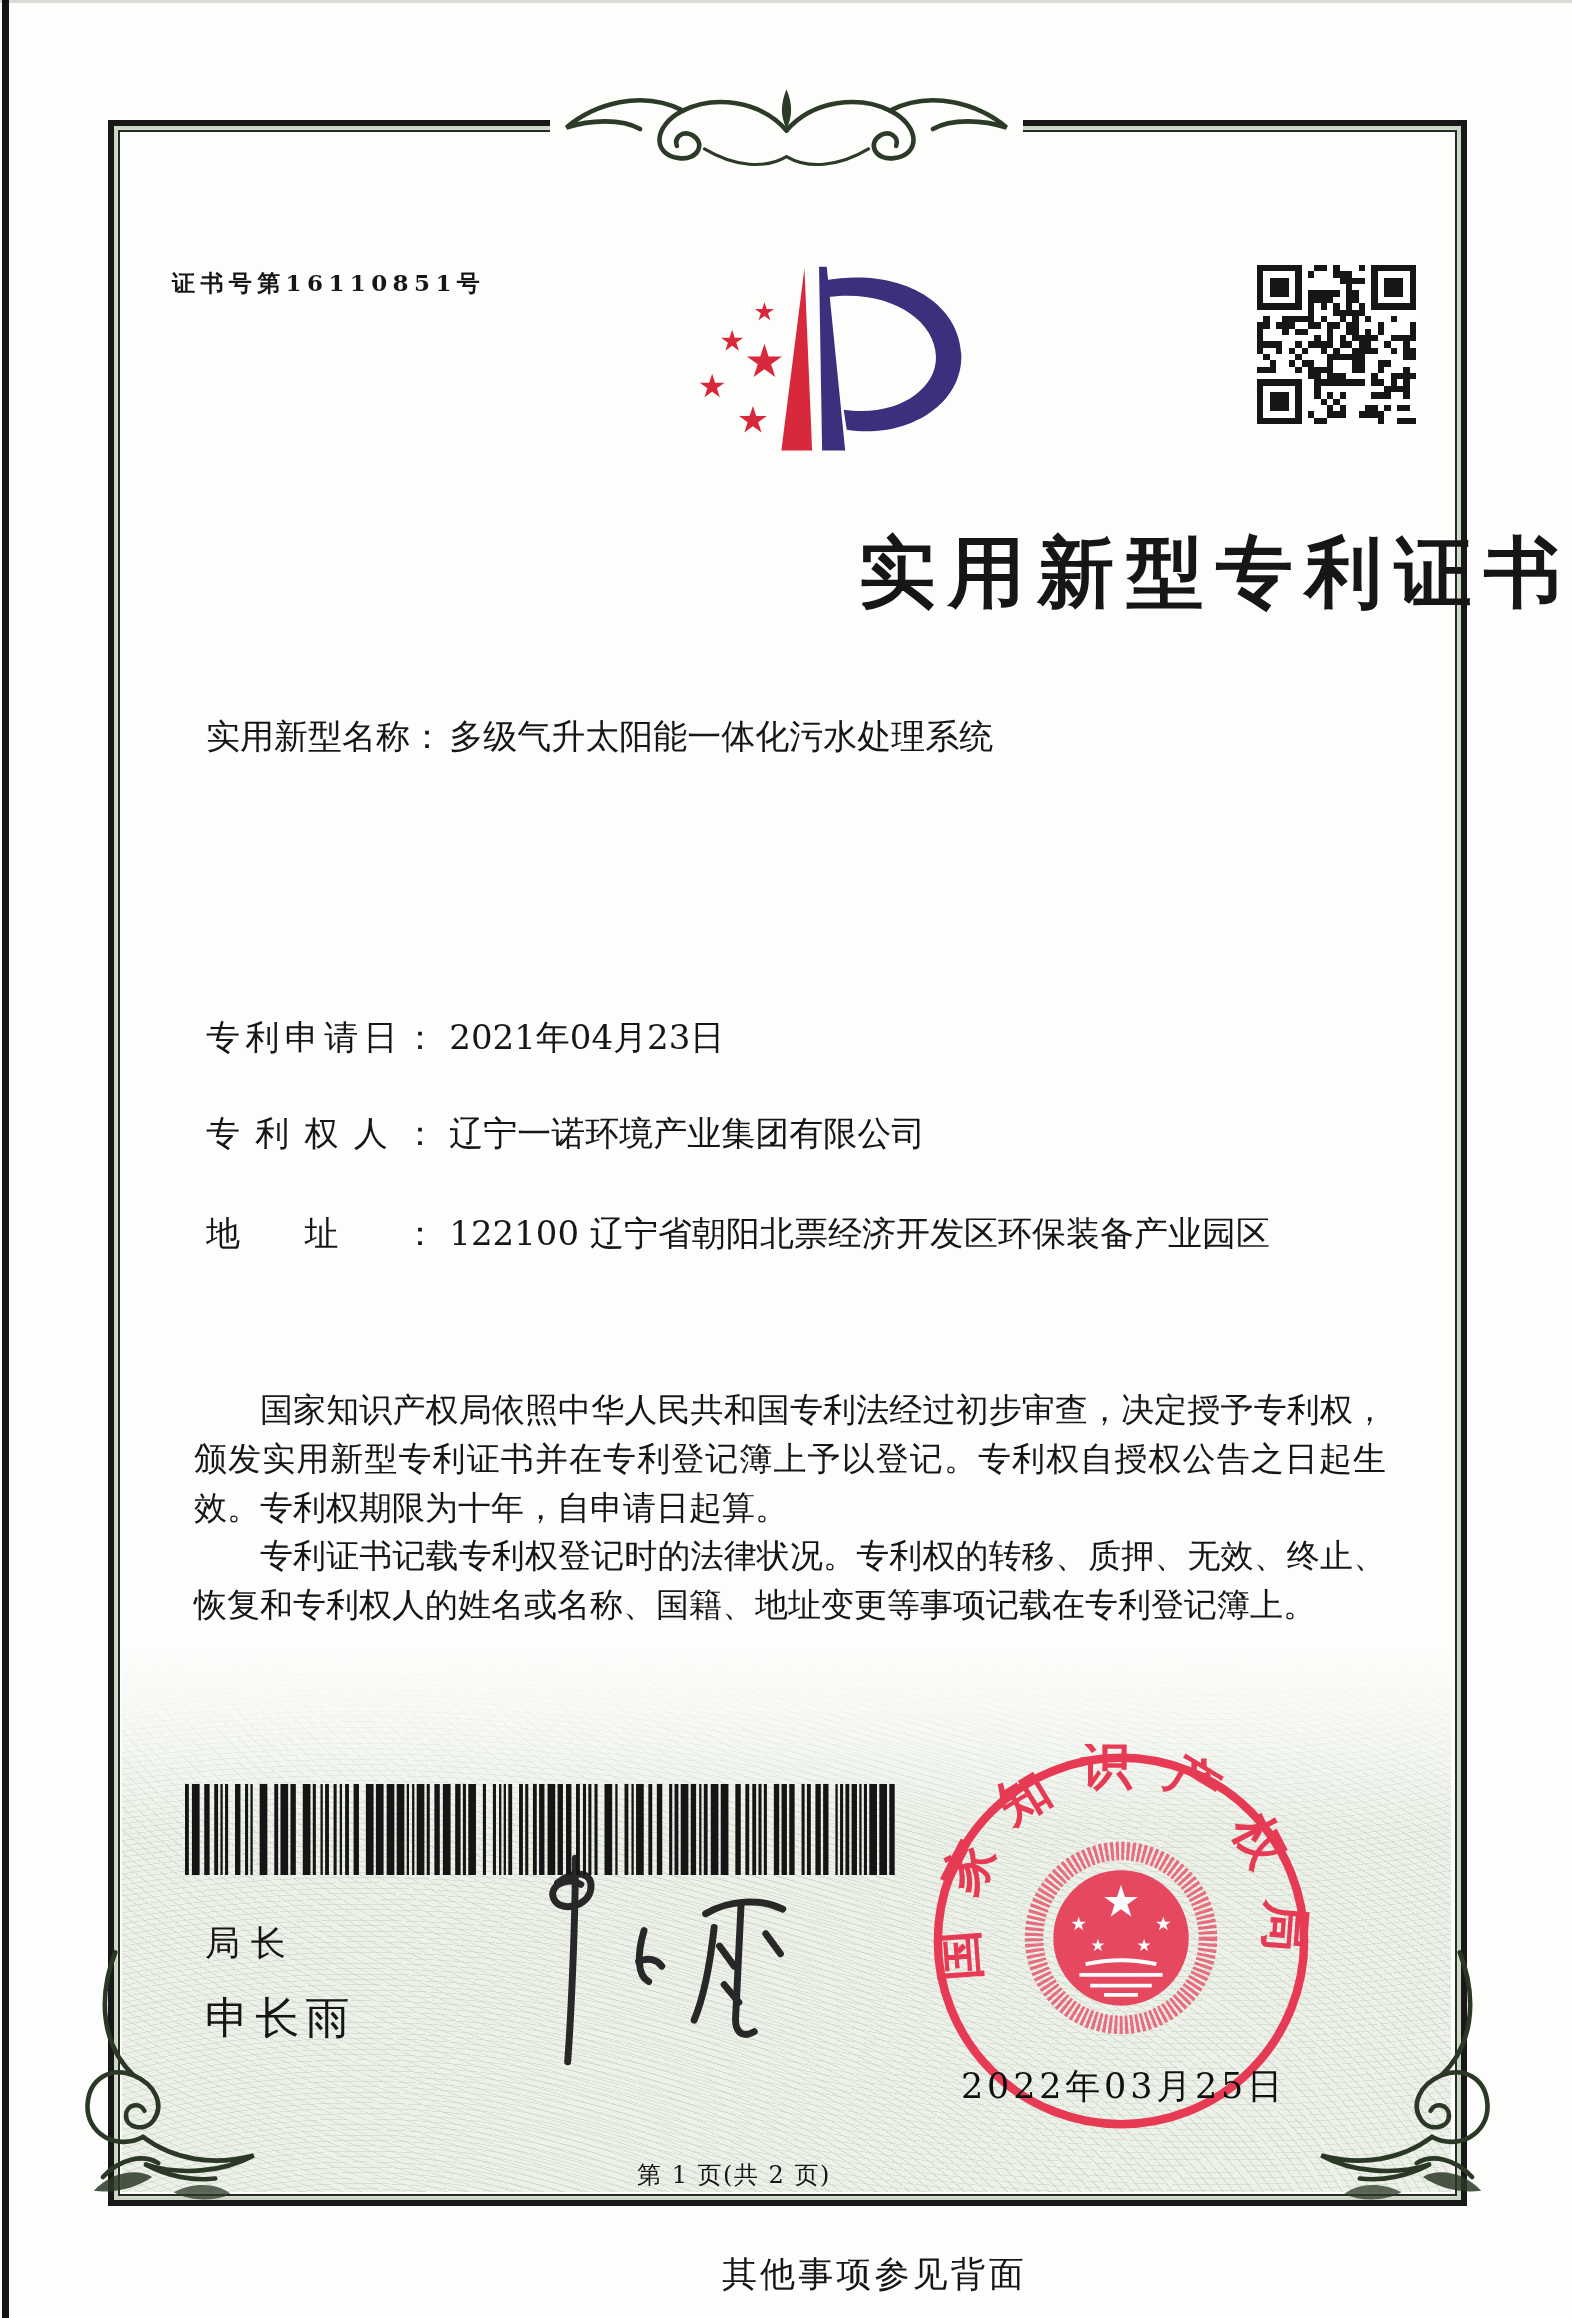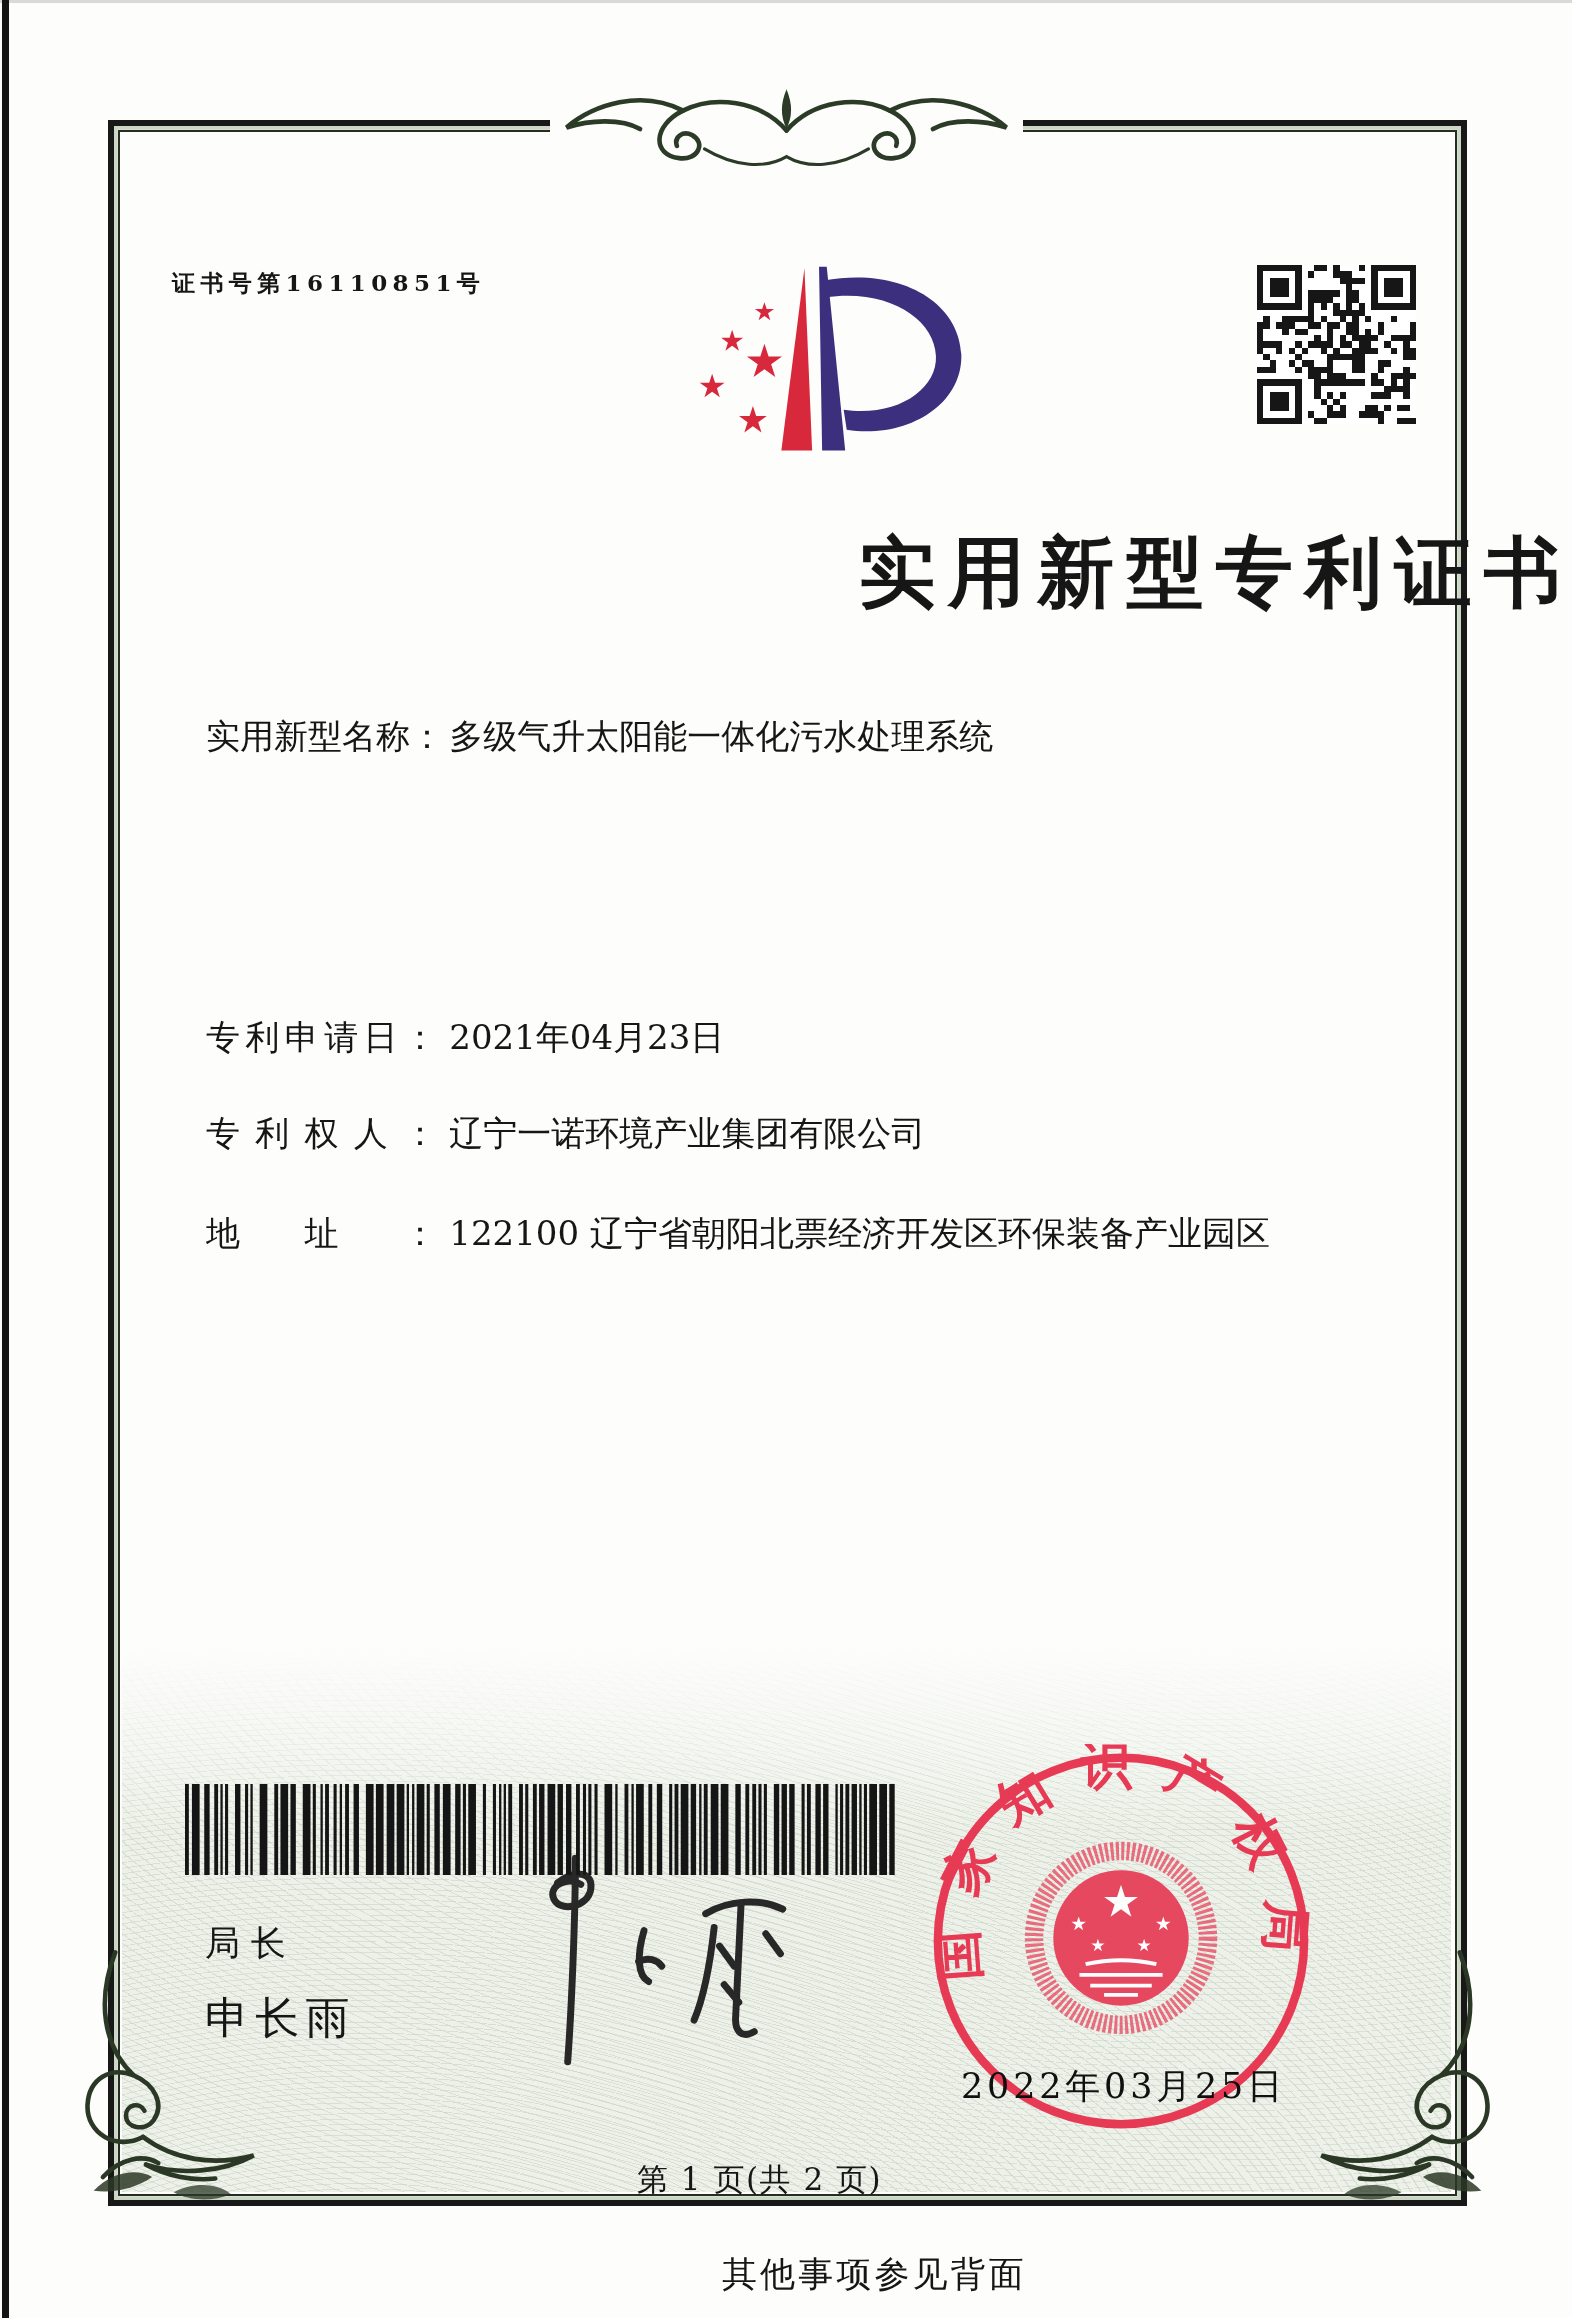--- a/index.html
+++ b/index.html
@@ -36,21 +36,21 @@
   .body-text p{margin:0;text-indent:2em;}
 
   .barcode{position:absolute;left:185px;top:1784px;width:712px;height:91px;z-index:5;}
   .signature{position:absolute;left:459px;top:1852px;width:370px;height:239px;z-index:6;}
   .signer-title{position:absolute;left:205px;top:1920px;font-size:35px;letter-spacing:10.8px;z-index:5;}
   .signer-name{position:absolute;left:205px;top:1989px;font-size:44px;letter-spacing:6.2px;z-index:5;}
 
   .seal{position:absolute;left:924px;top:1744px;width:394px;height:394px;z-index:6;opacity:.94;}
   .seal-date{position:absolute;left:961px;top:2063px;font-size:35px;letter-spacing:3.8px;color:#101010;z-index:7;white-space:nowrap;}
 
-  .page-num{position:absolute;left:637px;top:2159px;font-size:31px;letter-spacing:1.5px;z-index:5;}
+  .page-num{position:absolute;left:637px;top:2159px;font-size:24px;letter-spacing:1.5px;z-index:5;}
   .back-note{position:absolute;left:722px;top:2251px;font-size:35px;letter-spacing:3.1px;z-index:5;}
 
   .logo{position:absolute;left:676px;top:245px;width:323px;height:225px;z-index:5;}
   .qr{position:absolute;left:1257px;top:265px;width:159px;height:159px;z-index:5;}
 
   .orn-mask{position:absolute;left:550px;top:112px;width:473px;height:43px;background:#fdfdfb;z-index:3;}
   .orn-top{position:absolute;left:550px;top:83px;width:473px;height:92px;z-index:4;}
   .orn-corner{position:absolute;width:200px;height:285px;z-index:4;}
   .orn-bl{left:66px;top:1946px;}
   .orn-br{left:1309px;top:1946px;transform:scaleX(-1);}
@@ -430,20 +430,24 @@
   <div class="frow" style="top:1015px">
     <span class="flabel">专利申请日：</span><span class="fvalue">2021年04月23日</span>
   </div>
   <div class="frow" style="top:1111px">
     <span class="flabel">专利权人：</span><span class="fvalue">辽宁一诺环境产业集团有限公司</span>
   </div>
   <div class="frow" style="top:1211px">
     <span class="flabel">地址：</span><span class="fvalue">122100 辽宁省朝阳北票经济开发区环保装备产业园区</span>
   </div>
 
+  <div class="body-text">
+    <p>国家知识产权局依照中华人民共和国专利法经过初步审查，决定授予专利权，颁发实用新型专利证书并在专利登记簿上予以登记。专利权自授权公告之日起生效。专利权期限为十年，自申请日起算。</p>
+    <p>专利证书记载专利权登记时的法律状况。专利权的转移、质押、无效、终止、恢复和专利权人的姓名或名称、国籍、地址变更等事项记载在专利登记簿上。</p>
+  </div>
 
   <svg class="barcode" viewBox="0 0 925 118" preserveAspectRatio="none">
     <g id="barcode-bars">
         <rect x="0" y="0" width="5" height="118" fill="#151515"></rect>
         <rect x="9" y="0" width="10" height="118" fill="#151515"></rect>
         <rect x="25" y="0" width="7" height="118" fill="#151515"></rect>
         <rect x="38" y="0" width="5" height="118" fill="#151515"></rect>
         <rect x="46" y="0" width="3" height="118" fill="#151515"></rect>
         <rect x="52" y="0" width="4" height="118" fill="#151515"></rect>
         <rect x="65" y="0" width="7" height="118" fill="#151515"></rect>

